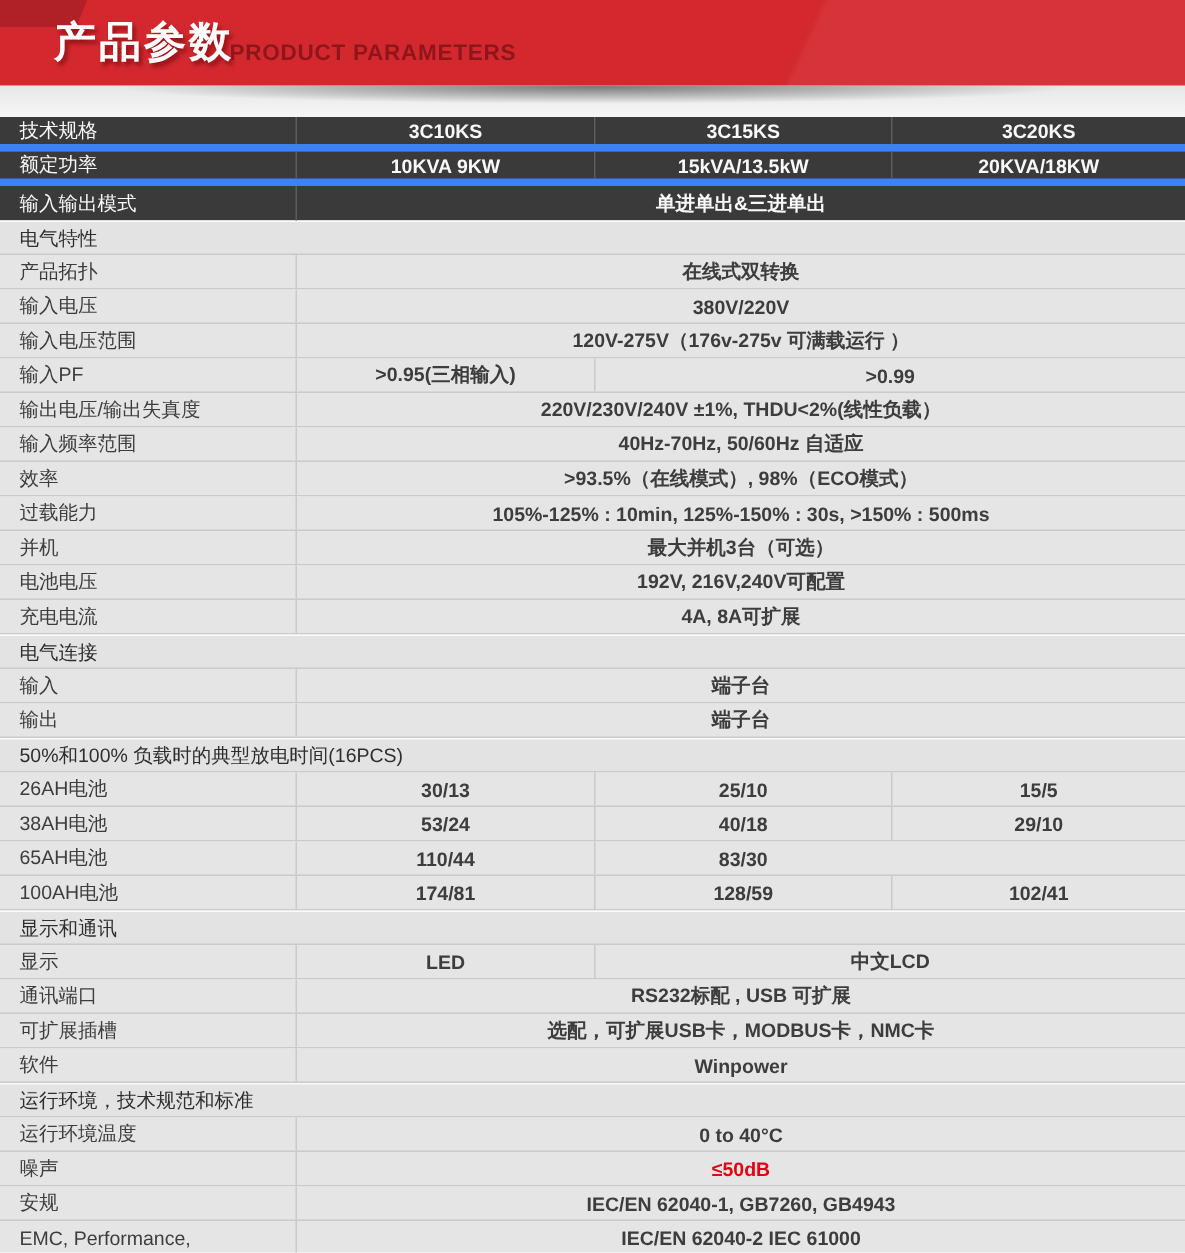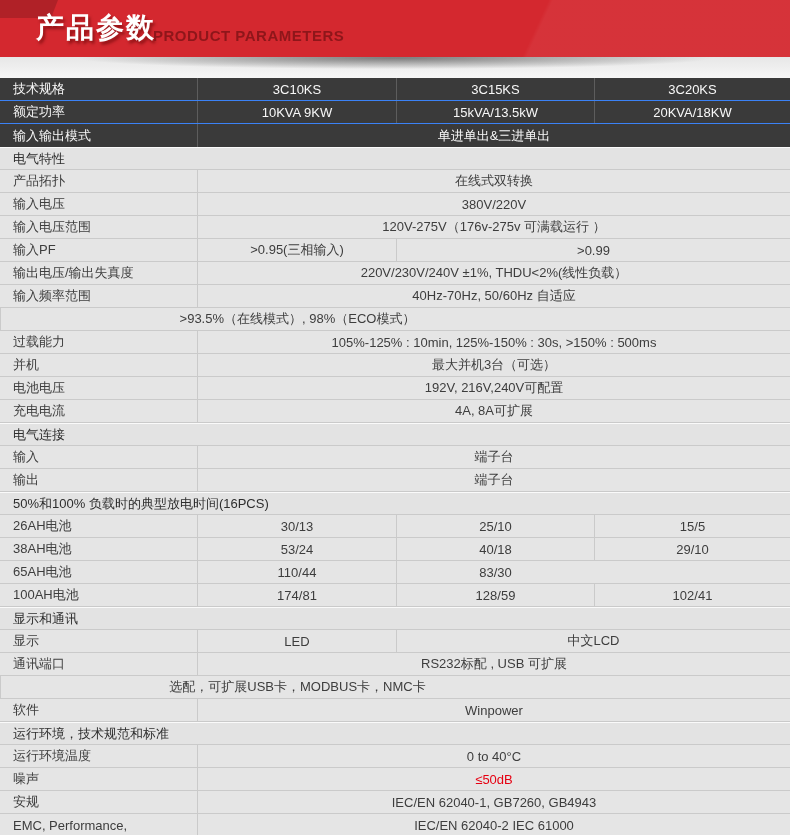--- a/index.html
+++ b/index.html
@@ -45,27 +45,27 @@
     grid-template-columns:197px 199px 198px 196px;
     height:23px;box-sizing:border-box;align-items:stretch;
     font-size:13px;
   }
   .trow .label{
     display:flex;align-items:center;padding-left:13px;
     white-space:nowrap;overflow:hidden;
   }
   .trow .cell{
     display:flex;align-items:center;justify-content:center;
-    text-align:left;white-space:nowrap;overflow:hidden;
+    text-align:left;white-space:nowrap;overflow:hidden;font-weight:bold;
   }
   
   .trow.row{background:#e5e5e5;color:var(--text-dark,#3d3d3d);border-bottom:1px solid var(--border-light,#cacaca);}
   .trow.row .cell{border-left:1px solid var(--border-light,#cacaca);}
   
-  .trow.dark{background:var(--dark-bg,#3a3a3a);color:#f8f8f8;border-bottom:1px solid #3b82f6;}
+  .trow.dark{background:var(--dark-bg,#3a3a3a);color:#f8f8f8;border-bottom:5px solid #3b82f6;}
   .trow.dark .cell{border-left:1px solid #5d5d5d;}
   .trow.dark:nth-child(3){border-bottom:none;}
   
   .trow.section{background:var(--section-bg,#e3e3e3);color:#2e2e2e;border-bottom:1px solid var(--border-light,#cacaca);border-top:1px solid #fafafa;}
   .trow.section .label{grid-column:1 / -1;}
   .cell.highlight{color:var(--highlight-red,#e60012);}
 </style>
 </head>
 <body>
 
@@ -116,20 +116,21 @@
     </div>
     <div class="trow row">
       <div class="label">输出电压/输出失真度</div>
       <div class="cell" style="grid-column: span 3;">220V/230V/240V ±1%, THDU&lt;2%(线性负载）</div>
     </div>
     <div class="trow row">
       <div class="label">输入频率范围</div>
       <div class="cell" style="grid-column: span 3;">40Hz-70Hz, 50/60Hz 自适应</div>
     </div>
     <div class="trow row">
+      <div class="label">效率</div>
       <div class="cell" style="grid-column: span 3;">&gt;93.5%（在线模式）, 98%（ECO模式）</div>
     </div>
     <div class="trow row">
       <div class="label">过载能力</div>
       <div class="cell" style="grid-column: span 3;">105%-125% : 10min, 125%-150% : 30s, &gt;150% : 500ms</div>
     </div>
     <div class="trow row">
       <div class="label">并机</div>
       <div class="cell" style="grid-column: span 3;">最大并机3台（可选）</div>
     </div>
@@ -184,20 +185,21 @@
     <div class="trow row">
       <div class="label">显示</div>
       <div class="cell">LED</div>
       <div class="cell" style="grid-column: span 2;">中文LCD</div>
     </div>
     <div class="trow row">
       <div class="label">通讯端口</div>
       <div class="cell" style="grid-column: span 3;">RS232标配 , USB 可扩展</div>
     </div>
     <div class="trow row">
+      <div class="label">可扩展插槽</div>
       <div class="cell" style="grid-column: span 3;">选配，可扩展USB卡，MODBUS卡，NMC卡</div>
     </div>
     <div class="trow row">
       <div class="label">软件</div>
       <div class="cell" style="grid-column: span 3;">Winpower</div>
     </div>
     <div class="trow section">
       <div class="label">运行环境，技术规范和标准</div>
     </div>
     <div class="trow row">

